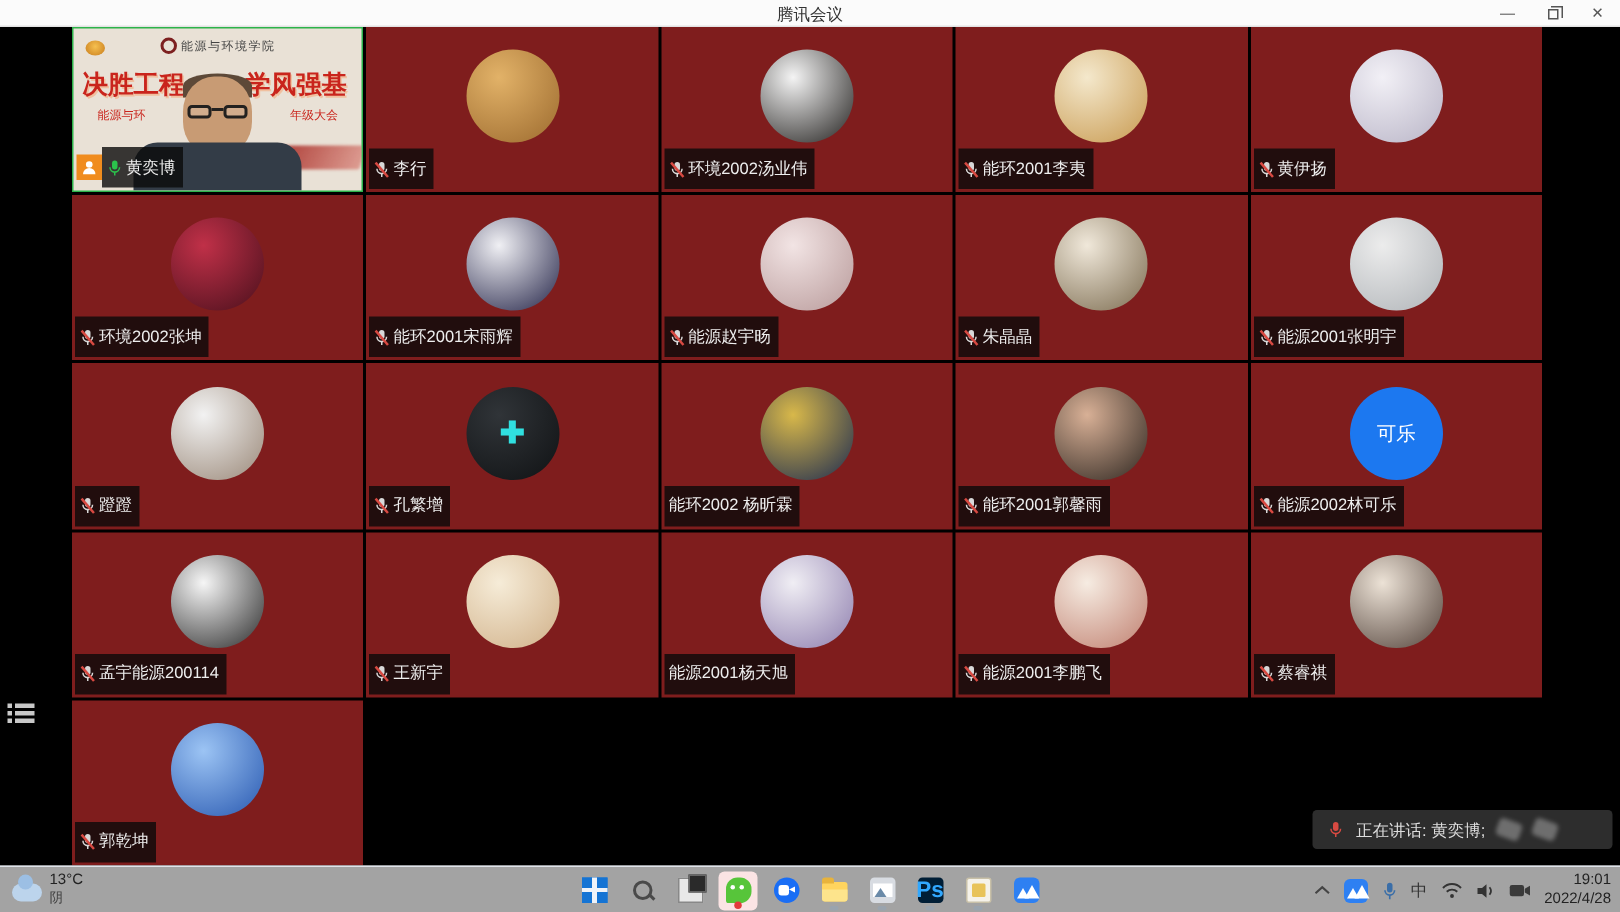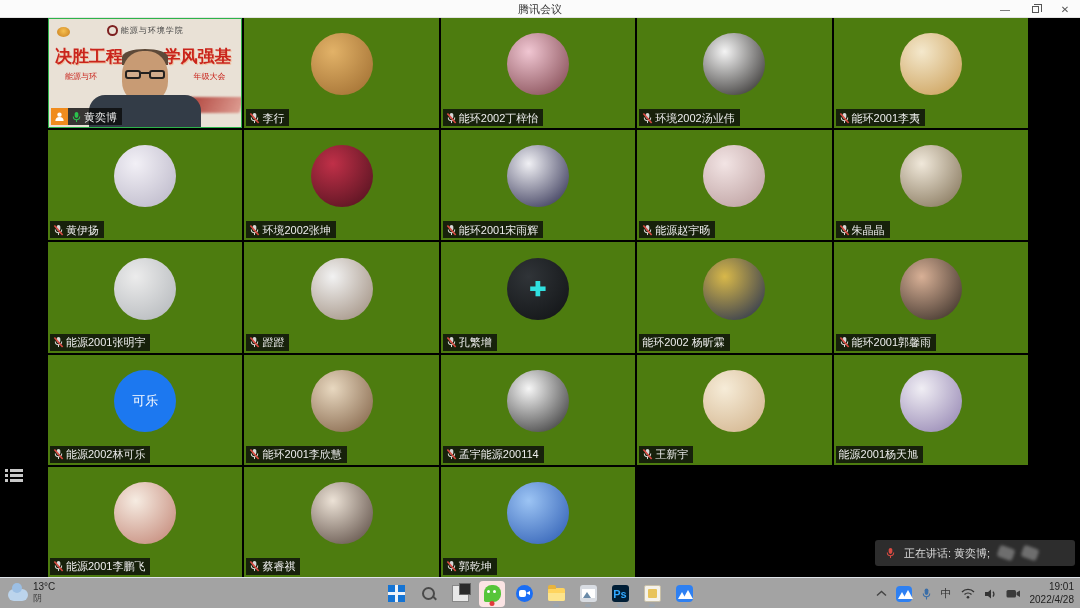--- a/index.html
+++ b/index.html
@@ -16,29 +16,29 @@
     font-size:10px; color:#555; cursor:pointer; }
   .restore-glyph { width:7px; height:7px; border:1px solid #555; position:relative; }
   .restore-glyph::before { content:""; position:absolute; left:1px; top:-3px; width:7px; height:7px;
     border:1px solid #555; border-left:none; border-bottom:none; }
 
   
   .stage { position:absolute; left:0; top:18px; width:1080px; height:559px; background:#000; }
   .grid { position:absolute; left:48px; top:0; width:980px; height:559px;
     display:grid; grid-template-columns:repeat(5,1fr); grid-template-rows:repeat(5,1fr);
     gap:2px; background:#000; }
-  .tile { position:relative; background:#4d7c0f; overflow:hidden; }
+  .tile { position:relative; background:#7f1d1d; overflow:hidden; }
   .avatar { position:absolute; left:50%; top:42%; transform:translate(-50%,-50%);
     width:62px; height:62px; border-radius:50%; display:flex; align-items:center; justify-content:center; }
   .avatar .av-text { color:#fff; font-size:13px; }
   .avatar .av-accent { font-size:20px; font-weight:bold; }
   .name-tag { position:absolute; left:2px; bottom:2px; display:flex; align-items:center;
     max-width:96%; }
   .tag-dark { background:rgba(10,10,10,.8); color:#eee; font-size:11px; line-height:16px;
-    height:17px; padding:0 5px 0 3px; display:flex; align-items:center; gap:2px; white-space:nowrap; }
+    height:27px; padding:0 5px 0 3px; display:flex; align-items:center; gap:2px; white-space:nowrap; }
   .presenter-badge { width:17px; height:17px; background:#f08c1e; display:flex;
     align-items:center; justify-content:center; flex:0 0 auto; }
   .mic { display:inline-flex; width:11px; height:12px; flex:0 0 auto; }
 
   
   .tile.video { border:1px solid #2db34a; background:#e9e1d6;padding-left:12px; }
   .banner { position:absolute; inset:0; }
   .emblem { position:absolute; left:8px; top:8px; width:13px; height:10px; border-radius:50%;
     background:radial-gradient(circle at 50% 40%, #f6c050, #c87c1c); }
   .logo-row { position:absolute; left:0; right:0; top:6px; display:flex; gap:3px;
@@ -126,21 +126,21 @@
   .g-explorer { background:#ffd45e; border-radius:2px; margin-top:2px; height:13px; }
   .g-explorer::before { content:""; position:absolute; left:0; top:-3px; width:8px; height:4px;
     background:#e8b33c; border-radius:2px 2px 0 0; }
   .g-explorer::after { content:""; position:absolute; left:0; bottom:0; width:17px; height:8px;
     background:#fde48c; border-radius:0 0 2px 2px; }
   .g-photos { background:#d8dce2; border-radius:3px; }
   .g-photos::before { content:""; position:absolute; left:2px; top:4px; width:13px; height:9px;
     background:#fff; }
   .g-photos::after { content:""; position:absolute; left:3px; top:7px; width:0; height:0;
     border-left:4px solid transparent; border-right:4px solid transparent; border-bottom:6px solid #6a8aa8; }
-  .g-ps { background:#001e36; border-radius:3px; color:#31a8ff; font-size:11px; font-weight:bold;
+  .g-ps { background:#001e36; border-radius:3px; color:#31a8ff; font-size:15px; font-weight:bold;
     display:flex; align-items:center; justify-content:center; }
   .g-whiteboard { background:#f5f2ea; border:1px solid #c8c0a8; border-radius:2px; }
   .g-whiteboard::before { content:""; position:absolute; left:3px; top:3px; width:9px; height:9px;
     background:#e8c35a; border-radius:1px; }
   .g-mountain { background:#2e80f2; border-radius:4px; }
   .g-mountain::before { content:""; position:absolute; left:2px; bottom:3px; width:0; height:0;
     border-left:4px solid transparent; border-right:4px solid transparent; border-bottom:7px solid #fff; }
   .g-mountain::after { content:""; position:absolute; left:7px; bottom:3px; width:0; height:0;
     border-left:5px solid transparent; border-right:5px solid transparent; border-bottom:9px solid #fff; }
 
@@ -224,36 +224,20 @@
                 <path d="M2.5 5.5a3.5 3.5 0 0 0 7 0" fill="none" stroke="#d8d8d8" stroke-width="1.1"></path>
                 <line x1="6" y1="9" x2="6" y2="11.5" stroke="#d8d8d8" stroke-width="1.1"></line>
                 <line x1="1.5" y1="1" x2="10.5" y2="11.5" stroke="#d84a42" stroke-width="1.8"></line>
               </svg>
             </span>
         <span class="pname">李行</span>
       </span>
     </div>
   </div>
 
-  <div class="tile">
-    <div class="avatar" style="background: radial-gradient(circle at 35% 30%, rgb(240, 198, 210), rgb(122, 64, 72));"></div>
-    <div class="name-tag">
-      <span class="tag-dark">
-        <span class="mic">
-              <svg width="11" height="12" viewBox="0 0 12 12">
-                <rect x="4" y="0.5" width="4" height="6.5" rx="2" fill="#d8d8d8"></rect>
-                <path d="M2.5 5.5a3.5 3.5 0 0 0 7 0" fill="none" stroke="#d8d8d8" stroke-width="1.1"></path>
-                <line x1="6" y1="9" x2="6" y2="11.5" stroke="#d8d8d8" stroke-width="1.1"></line>
-                <line x1="1.5" y1="1" x2="10.5" y2="11.5" stroke="#d84a42" stroke-width="1.8"></line>
-              </svg>
-            </span>
-        <span class="pname">能环2002丁梓怡</span>
-      </span>
-    </div>
-  </div>
 
 
 
   <div class="tile">
     <div class="avatar" style="background: radial-gradient(circle at 35% 30%, rgb(244, 244, 244), rgb(34, 32, 30));"></div>
     <div class="name-tag">
       <span class="tag-dark">
         <span class="mic">
               <svg width="11" height="12" viewBox="0 0 12 12">
                 <rect x="4" y="0.5" width="4" height="6.5" rx="2" fill="#d8d8d8"></rect>
@@ -461,36 +445,20 @@
                 <path d="M2.5 5.5a3.5 3.5 0 0 0 7 0" fill="none" stroke="#d8d8d8" stroke-width="1.1"></path>
                 <line x1="6" y1="9" x2="6" y2="11.5" stroke="#d8d8d8" stroke-width="1.1"></line>
                 <line x1="1.5" y1="1" x2="10.5" y2="11.5" stroke="#d84a42" stroke-width="1.8"></line>
               </svg>
             </span>
         <span class="pname">能源2002林可乐</span>
       </span>
     </div>
   </div>
 
-  <div class="tile">
-    <div class="avatar" style="background: radial-gradient(circle at 35% 30%, rgb(232, 216, 192), rgb(124, 92, 64));"></div>
-    <div class="name-tag">
-      <span class="tag-dark">
-        <span class="mic">
-              <svg width="11" height="12" viewBox="0 0 12 12">
-                <rect x="4" y="0.5" width="4" height="6.5" rx="2" fill="#d8d8d8"></rect>
-                <path d="M2.5 5.5a3.5 3.5 0 0 0 7 0" fill="none" stroke="#d8d8d8" stroke-width="1.1"></path>
-                <line x1="6" y1="9" x2="6" y2="11.5" stroke="#d8d8d8" stroke-width="1.1"></line>
-                <line x1="1.5" y1="1" x2="10.5" y2="11.5" stroke="#d84a42" stroke-width="1.8"></line>
-              </svg>
-            </span>
-        <span class="pname">能环2001李欣慧</span>
-      </span>
-    </div>
-  </div>
 
   <div class="tile">
     <div class="avatar" style="background: radial-gradient(circle at 35% 30%, rgb(246, 246, 246), rgb(42, 42, 42));"></div>
     <div class="name-tag">
       <span class="tag-dark">
         <span class="mic">
               <svg width="11" height="12" viewBox="0 0 12 12">
                 <rect x="4" y="0.5" width="4" height="6.5" rx="2" fill="#d8d8d8"></rect>
                 <path d="M2.5 5.5a3.5 3.5 0 0 0 7 0" fill="none" stroke="#d8d8d8" stroke-width="1.1"></path>
                 <line x1="6" y1="9" x2="6" y2="11.5" stroke="#d8d8d8" stroke-width="1.1"></line>

